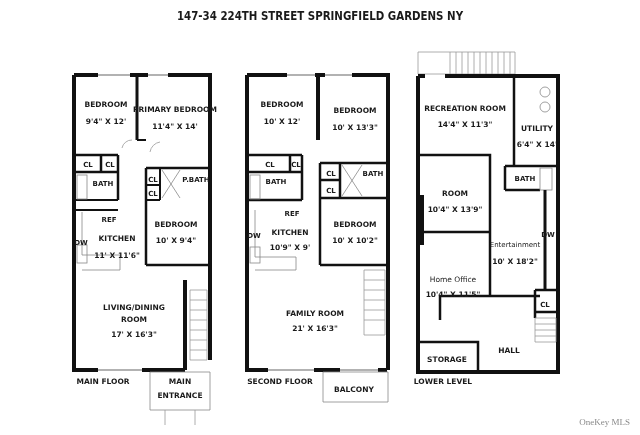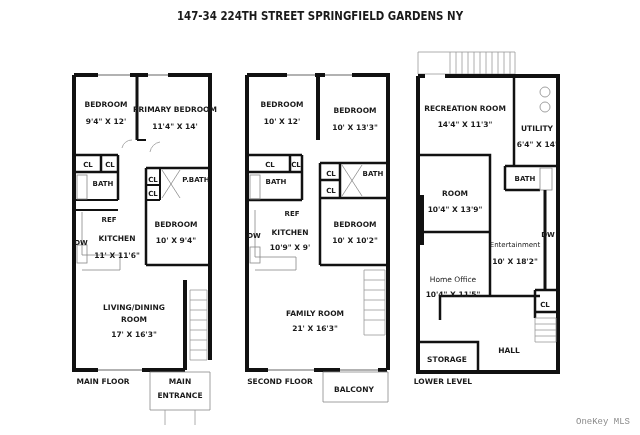--- a/index.html
+++ b/index.html
@@ -1,21 +1,21 @@
 <!DOCTYPE html>
 <html><head>
 <meta charset="utf-8">
 <style>
   html, body { margin: 0; padding: 0; background: #ffffff; }
   body { width: 640px; height: 435px; position: relative; overflow: hidden; font-family: "DejaVu Sans", sans-serif; }
   .title { position: absolute; top: 8px; left: 0; width: 640px; text-align: center; font-family: "DejaVu Sans", sans-serif; font-weight: bold; font-size: 12.5px; letter-spacing: 0px; color: #1a1a1a; transform: scaleX(0.82); transform-origin: center; }
   svg { position: absolute; left: 0; top: 0; }
   .lbl { font-family: "DejaVu Sans", sans-serif; font-weight: bold; fill: #1a1a1a; }
   .lbl-n { font-family: "DejaVu Sans", sans-serif; fill: #1a1a1a; }
-  .wm { position: absolute; right: 10px; bottom: 8px; font-family: Liberation Mono, monospace; font-size: 9px; color: #8a8a8a; }
+  .wm { position: absolute; right: 10px; bottom: 8px; font-family: Liberation Serif, serif; font-size: 9px; color: #8a8a8a; }
 </style>
 </head>
 <body>
 
 <div class="title">147-34 224TH STREET SPRINGFIELD GARDENS NY</div>
 
 <svg width="640" height="435" viewBox="0 0 640 435">
 
   <g stroke="#111" fill="none">
 

